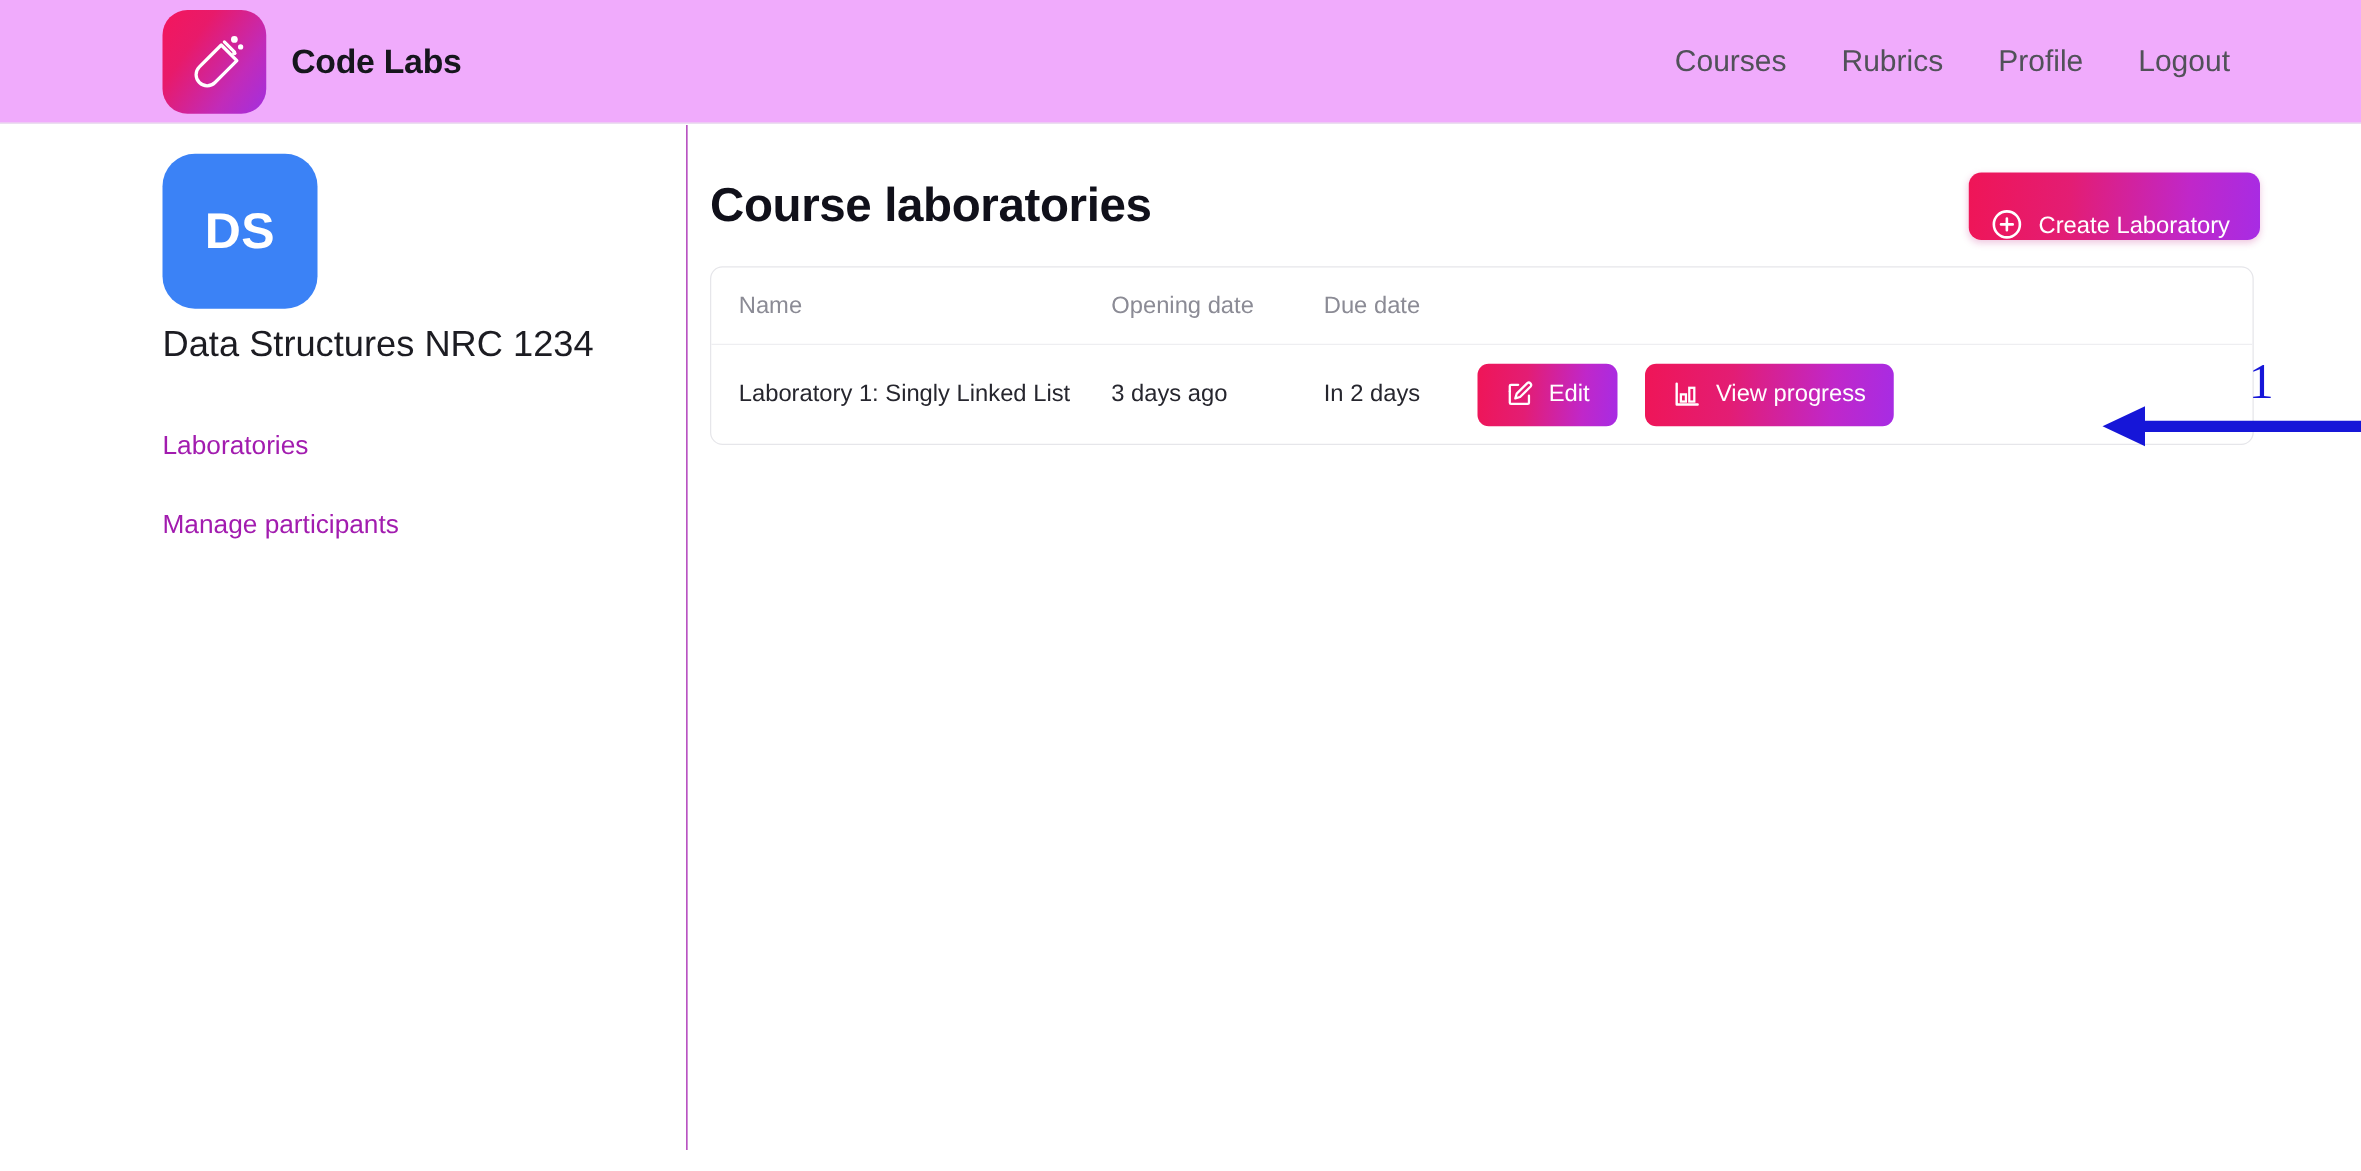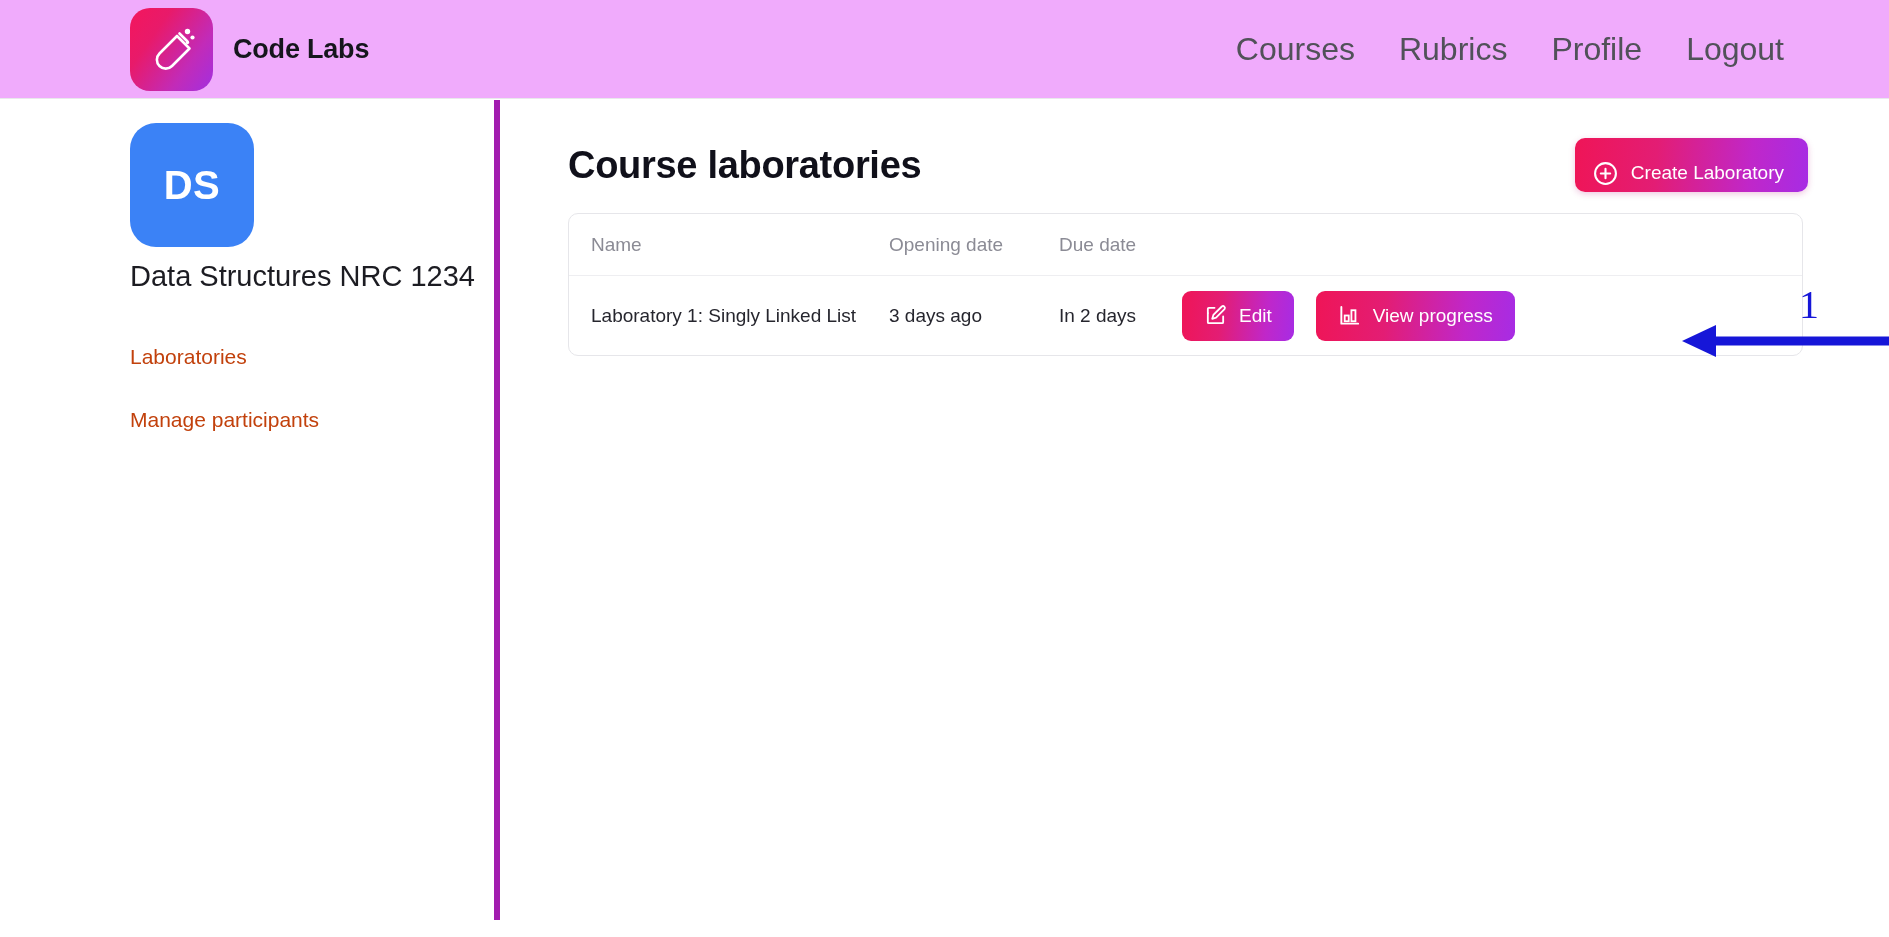--- a/index.html
+++ b/index.html
@@ -52,35 +52,35 @@
     position: absolute;
     right: 105px;
     top: 0;
     height: 99px;
     display: flex;
     align-items: center;
     gap: 44px;
   }
 
   .navlink {
-    font-size: 32px;
+    font-size: 24px;
     color: #515159;
     text-decoration: none;
     cursor: pointer;
     white-space: nowrap;
   }
 
   
   .sidebar {
     position: absolute;
     left: 0;
     top: 100px;
-    width: 500px;
+    width: 550px;
     height: 820px;
-    border-right: 6px solid #a21caf;
+    border-right: 1px solid #a21caf;
   }
 
   .course-avatar {
     position: absolute;
     left: 130px;
     top: 23px;
     width: 124px;
     height: 124px;
     border-radius: 26px;
     background: #3b82f6;
@@ -99,21 +99,21 @@
     top: 160px;
     font-size: 29px;
     color: #1c1c22;
     white-space: nowrap;
   }
 
   .side-item {
     position: absolute;
     left: 130px;
     font-size: 21px;
-    color: #c2410c;
+    color: #a21caf;
     cursor: pointer;
     white-space: nowrap;
   }
   .side-item-0 { top: 245px; }
   .side-item-1 { top: 308px; }
 
   
   .content {
     position: absolute;
     left: 548px;
@@ -138,21 +138,21 @@
     top: 38px;
     height: 54px;
     padding: 16px 24px 0 18px;
     border: none;
     border-radius: 10px;
     background: linear-gradient(95deg, #ef1557 0%, #e31d74 35%, #c027c9 75%, #a72ce4 100%);
     color: #ffffff;
     font-family: "Liberation Sans", sans-serif;
     font-size: 19px;
     display: flex;
-    align-items: center;
+    align-items: flex-end;
     gap: 13px;
     cursor: pointer;
     box-shadow: 0 2px 6px rgba(190,30,130,0.25);
     white-space: nowrap;
   }
 
   
   .table-card {
     position: absolute;
     left: 20px;

